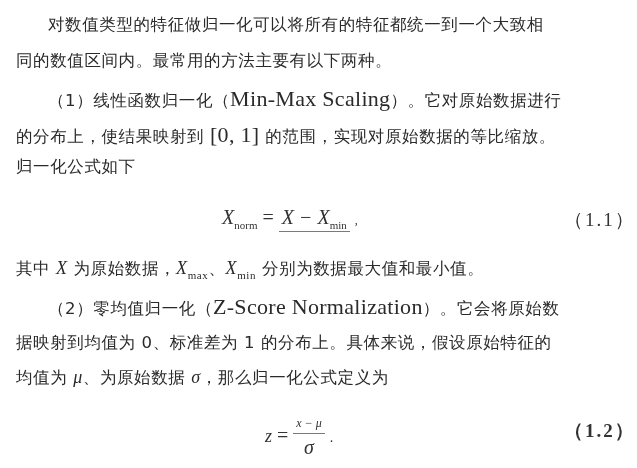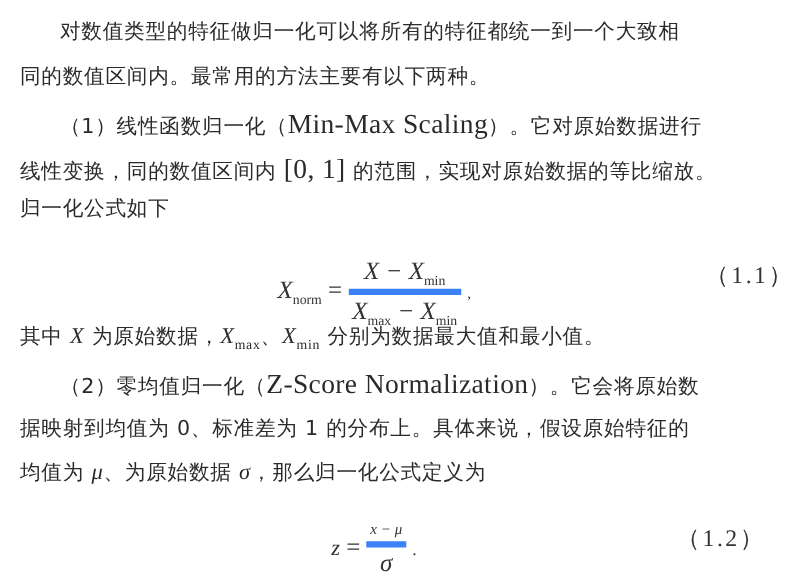--- a/index.html
+++ b/index.html
@@ -5,44 +5,43 @@
   html, body { margin:0; padding:0; }
   body { width:637px; height:468px; background:#fff; color:#2a2a2a; position:relative; overflow:hidden;
          font-family: "DejaVu Sans", sans-serif; }
   .line { position:absolute; left:16px; white-space:nowrap; font-size:16.5px; letter-spacing:0.6px; }
   .indent { left:48px; }
   .latin { font-family: "Liberation Serif", "DejaVu Serif", serif; font-size:22px; letter-spacing:0.3px; }
   .it { font-family: "Liberation Serif", serif; font-style:italic; font-size:18px; }
   .sub { font-family: "Liberation Serif", serif; font-size:11px; position:relative; top:5px; }
   .formula { position:absolute; font-family:"Liberation Serif", serif; font-size:20px; color:#333;margin-top:16px; }
   .frac { display:inline-block; vertical-align:middle; text-align:center; }
-  .frac .num { display:block; padding:0 3px 2px; border-bottom:5px solid #3b82f6; }
+  .frac .num { display:block; padding:0 3px 2px; border-bottom:1px solid #3b82f6; }
   .frac .den { display:block; padding:2px 3px 0; }
   .eqno { position:absolute; font-family:"Liberation Serif", serif; font-size:19px; color:#333; letter-spacing:2px;margin-left:16px; }
 </style>
 </head>
 <body>
 
 <div class="line indent" style="top:14px;">对数值类型的特征做归一化可以将所有的特征都统一到一个大致相</div>
 <div class="line" style="top:50px;">同的数值区间内。最常用的方法主要有以下两种。</div>
 
 <div class="line indent" style="top:86px;">
   <span>（1）线性函数归一化（</span><span class="latin">Min-Max Scaling</span><span>）。它对原始数据进行</span>
 </div>
 <div class="line" style="top:122px;">
-  <span>线性变换，同的数值区间内 </span><span class="latin">[0, 1]</span><span> 的范围，实现对原始数据的等比缩放。</span>
+  <span>的分布上，使结果映射到 </span><span class="latin">[0, 1]</span><span> 的范围，实现对原始数据的等比缩放。</span>
 </div>
 <div class="line" style="top:156px;">归一化公式如下</div>
 
 <div class="formula" style="left:222px; top:190px;">
   <span class="it" style="font-size:20px;">X</span><span class="sub">norm</span>
   <span>=</span>
   <span class="frac">
     <span class="num"><span class="it" style="font-size:20px;">X − X</span><span class="sub">min</span></span>
-    <span class="den"><span class="it" style="font-size:20px;">X</span><span class="sub">max</span><span class="it" style="font-size:20px;"> − X</span><span class="sub">min</span></span>
   </span>
   <span style="font-size:12px;">,</span>
 </div>
 <div class="eqno" style="left:548px; top:207px;">（1.1）</div>
 
 <div class="line" style="top:258px;">
   <span>其中 </span><span class="it">X</span><span> 为原始数据，</span><span class="it">X</span><span class="sub">max</span><span>、</span><span class="it">X</span><span class="sub">min</span><span> 分别为数据最大值和最小值。</span>
 </div>
 
 <div class="line indent" style="top:294px;">
@@ -55,13 +54,13 @@
 
 <div class="formula" style="left:265px; top:400px;">
   <span class="it">z</span>
   <span>=</span>
   <span class="frac">
     <span class="num it" style="font-size:12px;">x − μ</span>
     <span class="den it" style="font-size:20px;">σ</span>
   </span>
   <span style="font-size:14px;">.</span>
 </div>
-<div class="eqno" style="left:525px; top:418px;">（1.2）</div>
+<div class="eqno" style="left:548px; top:418px;font-weight:bold;">（1.2）</div>
 
 </body></html>

